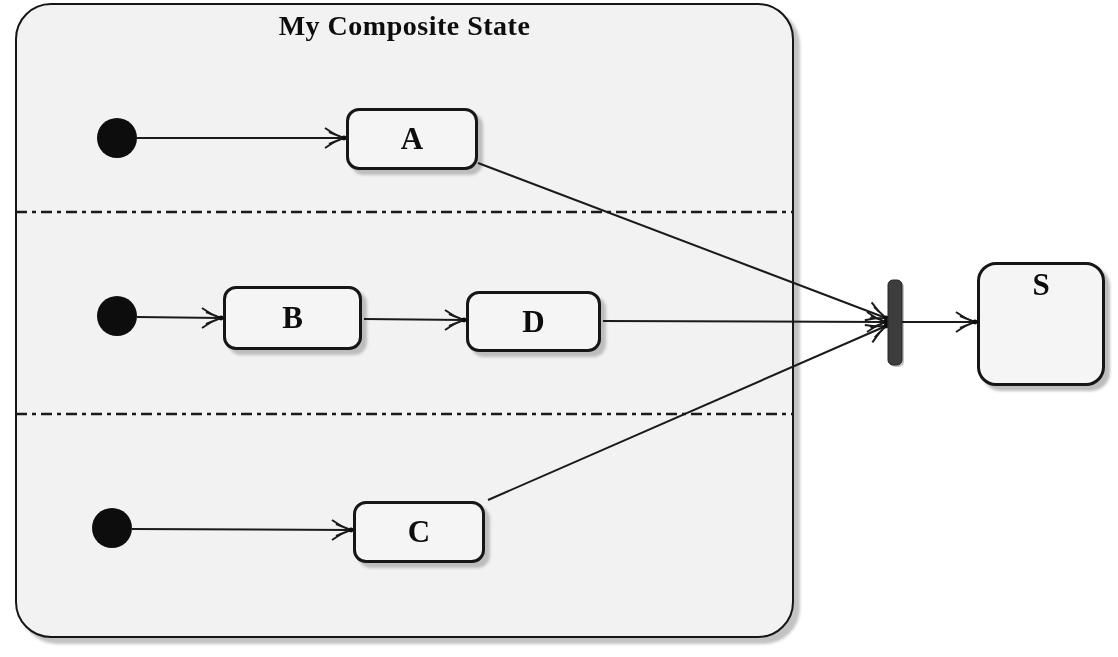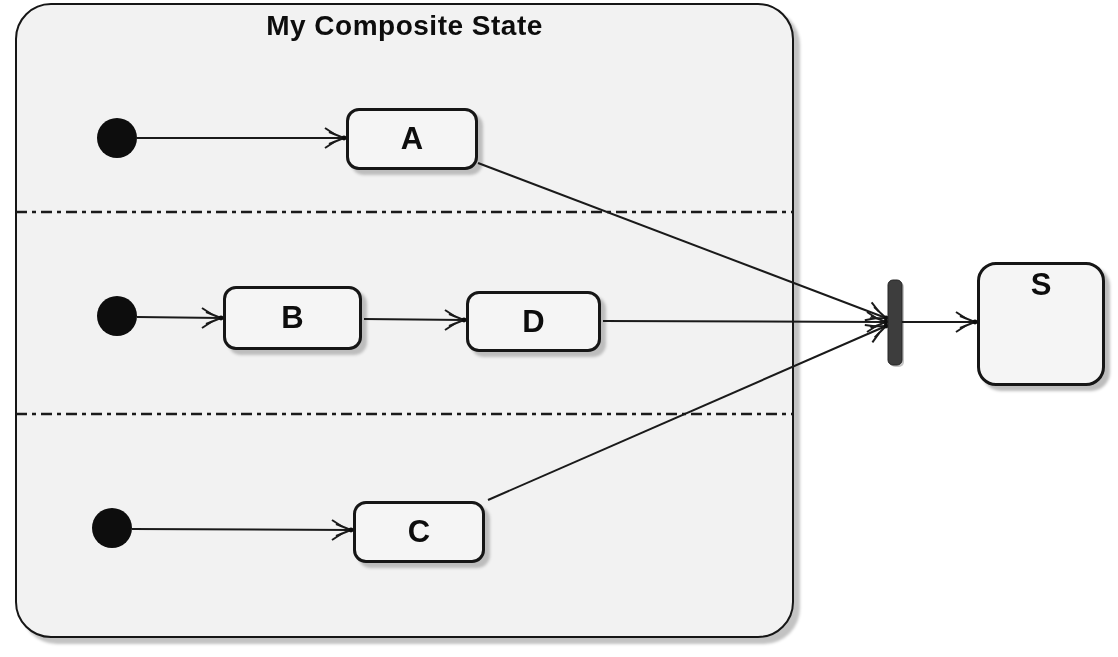--- a/index.html
+++ b/index.html
@@ -1,20 +1,20 @@
 <!DOCTYPE html>
 <html><head>
 <meta charset="utf-8">
 <style>
   html,body{margin:0;padding:0;background:#ffffff;}
   .canvas{
     position:relative;
     width:1118px;height:657px;
     background:#ffffff;
-    font-family:Liberation Sans, sans-serif;
+    font-family:Liberation Serif, serif;
     overflow:hidden;
   }
   .composite{
     position:absolute;
     left:15px;top:3px;width:779px;height:635px;
     box-sizing:border-box;
     background:#f2f2f2;
     border:2.5px solid #161616;
     border-radius:36px;
     box-shadow:6px 6px 3px #c3c3c3;

